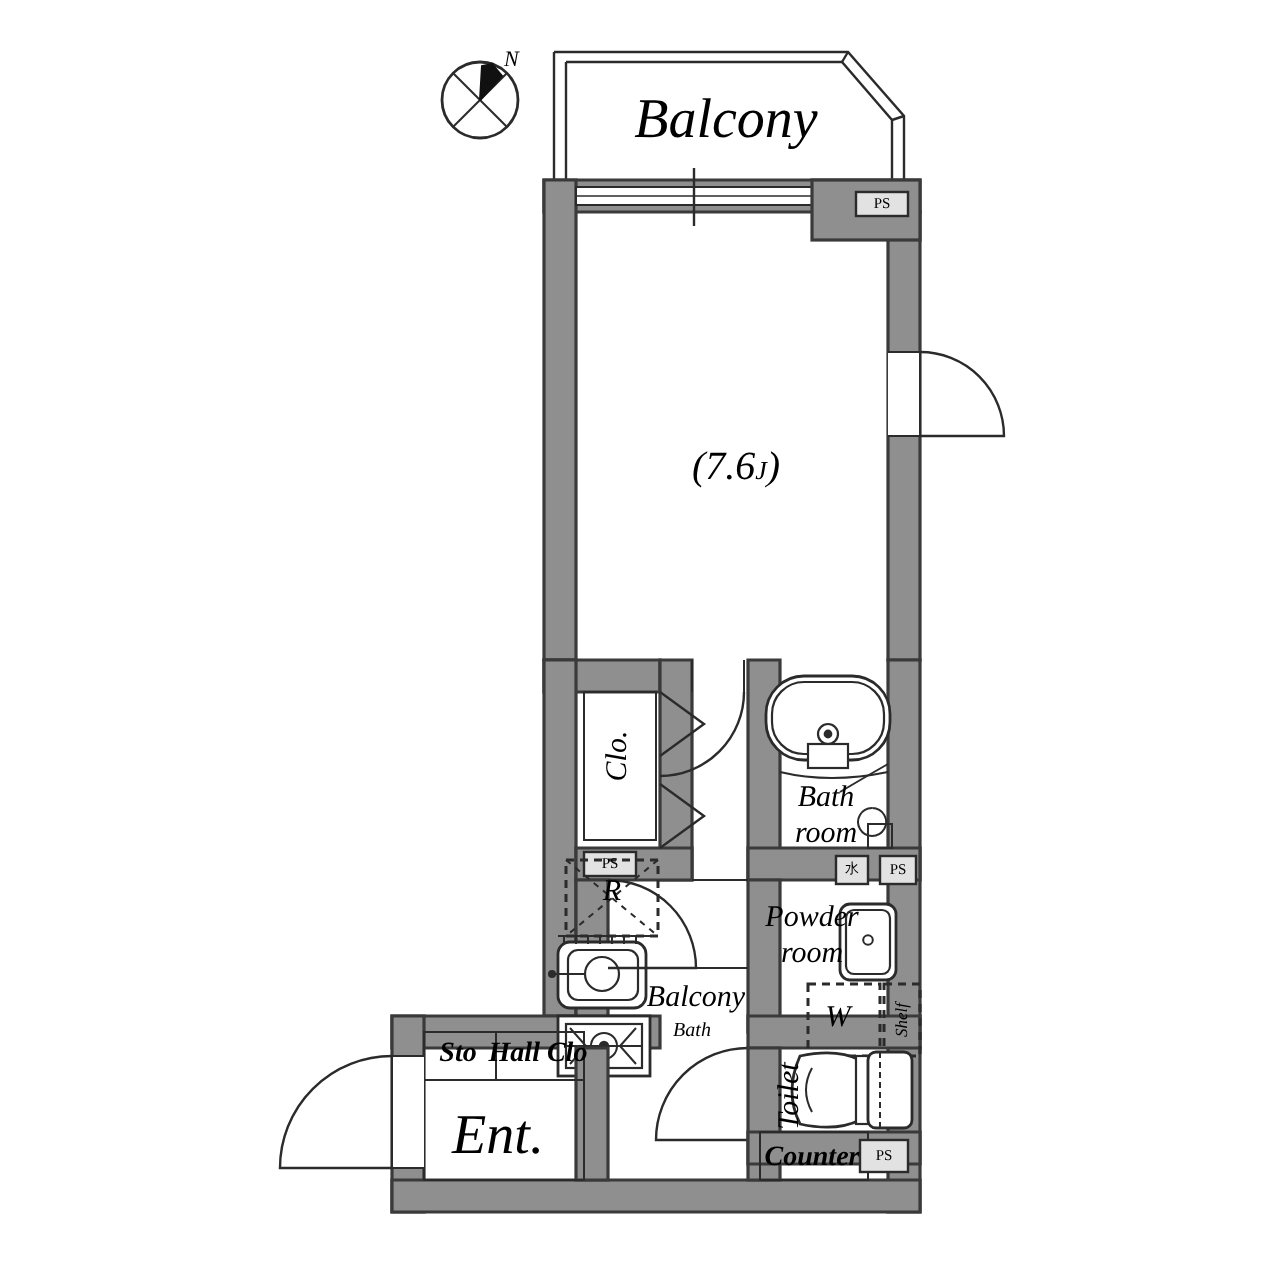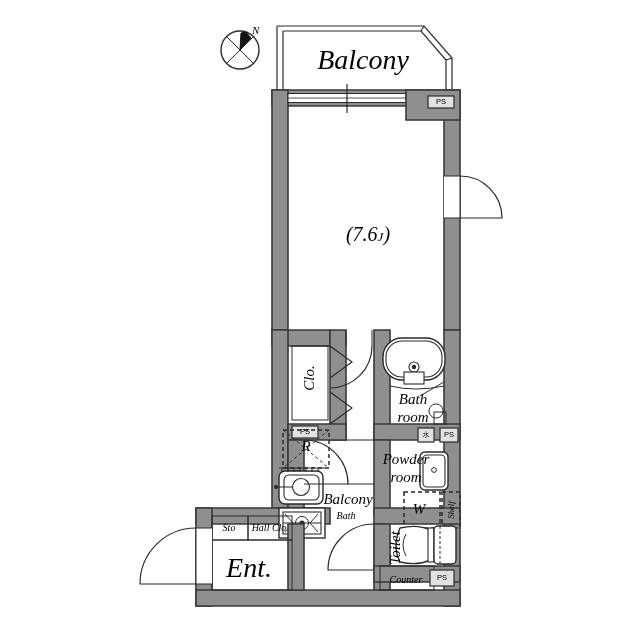--- a/index.html
+++ b/index.html
@@ -36,29 +36,30 @@
   .lbl-area {
     font-size: 20px;
   }
   .lbl-area .jsuf {
     font-size: 13px;
   }
   .lbl-med {
     font-size: 15px;
   }
   .lbl-sm {
-    font-size: 10px;
+    font-size: 14px;
+    font-weight: bold;
   }
   .lbl-xs {
     font-size: 10px;
   }
   .lbl-tiny {
     font-size: 7.5px;
     font-style: normal;
-    font-family: Liberation Sans, sans-serif;
+    font-family: Liberation Serif, serif;
   }
   .rot90 {
     transform: translate(-50%, -50%) rotate(-90deg);
   }
   .ctr {
     transform: translate(-50%, -50%);
   }
   .compass-n {
     position: absolute;
     font-size: 11px;

